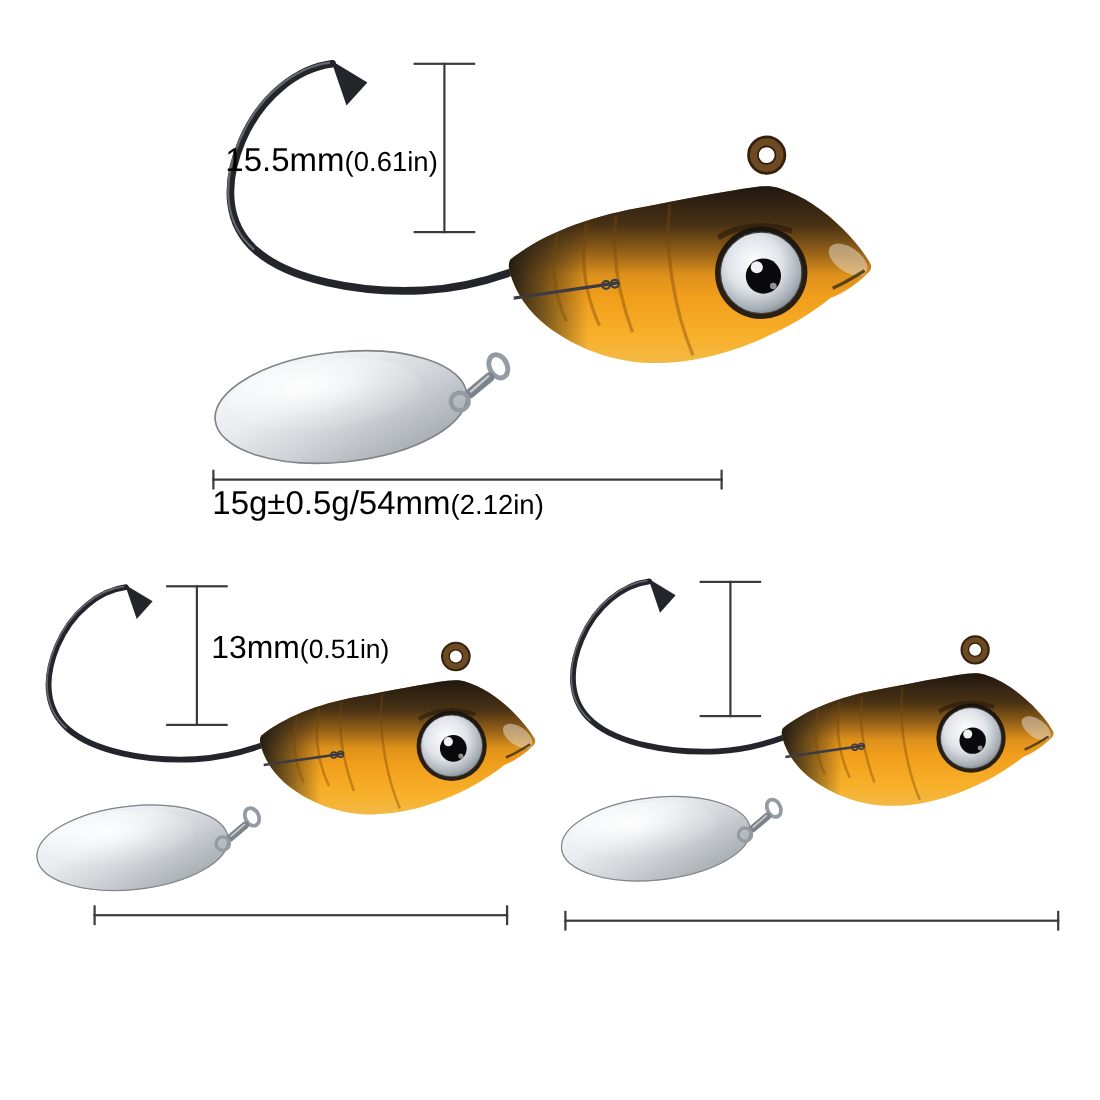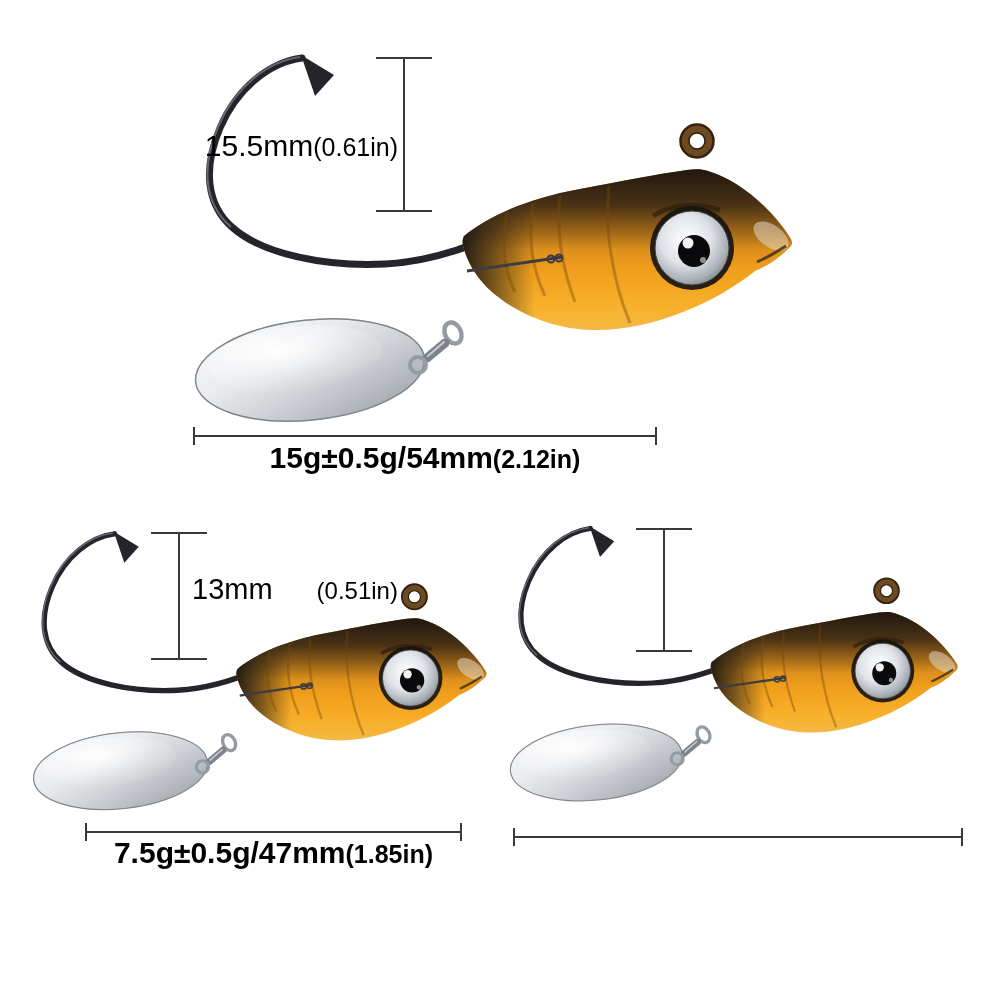--- a/index.html
+++ b/index.html
@@ -14,23 +14,23 @@
   .hline{position:absolute;top:-1px;left:0;right:0;height:2px;background:#3a3a3a;}
   .tick-h{position:absolute;left:-28px;width:56px;height:2px;background:#3a3a3a;}
   .tick-h.top{top:0;}
   .tick-h.bot{bottom:0;}
   .tick-v{position:absolute;top:-9px;width:2px;height:18px;background:#3a3a3a;}
   .tick-v.lft{left:0;}
   .tick-v.rgt{right:0;}
   
   .label{position:absolute;white-space:nowrap;font-size:30px;color:#000;line-height:1.15;}
   .label .paren{font-size:25px;}
-  .label.center{text-align:center;font-weight:bold;}
+  .label.center{}
   .label.gap-b,.label.gap-c{font-size:29px;}
-  .label.gap-b .paren,.label.gap-c .paren{font-size:24px;margin-left:44px;}
+  .label.gap-b .paren,.label.gap-c .paren{font-size:24px;}
 </style>
 </head>
 <body>
 
 <div class="canvas">
 
   <svg width="0" height="0" style="position:absolute" aria-hidden="true">
     <defs>
       <linearGradient id="gBody" x1="0" y1="0" x2="0" y2="1">
         <stop offset="0" stop-color="#9a6a20"></stop>
@@ -163,23 +163,20 @@
   </div>
   <div class="label gap-b" style="left:192px;top:573px">
     <span class="val">13mm</span><span class="paren">(0.51in)</span>
   </div>
 
   <div class="measure" style="left:85px;top:832px;width:377px;height:0">
     <div class="tick-v lft"></div>
     <div class="hline"></div>
     <div class="tick-v rgt"></div>
   </div>
-  <div class="label center" style="left:85px;width:377px;top:836px">
-    <span class="val">7.5g±0.5g/47mm</span><span class="paren">(1.85in)</span>
-  </div>
 
   <svg class="lure" style="left:495px;top:515px" width="480" height="300" viewBox="0 0 640 400">
     <use href="#lureSym" xlink:href="#lureSym"></use>
   </svg>
 
   <div class="measure" style="left:664px;top:528px;height:124px;width:0">
     <div class="tick-h top"></div>
     <div class="vline"></div>
     <div class="tick-h bot"></div>
   </div>

